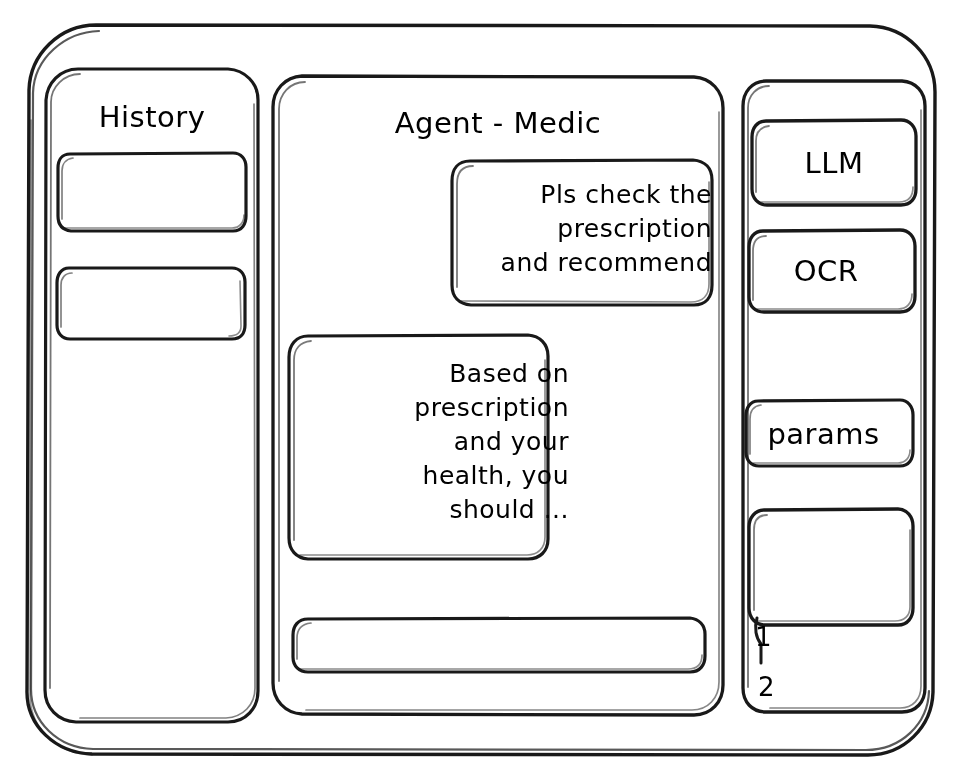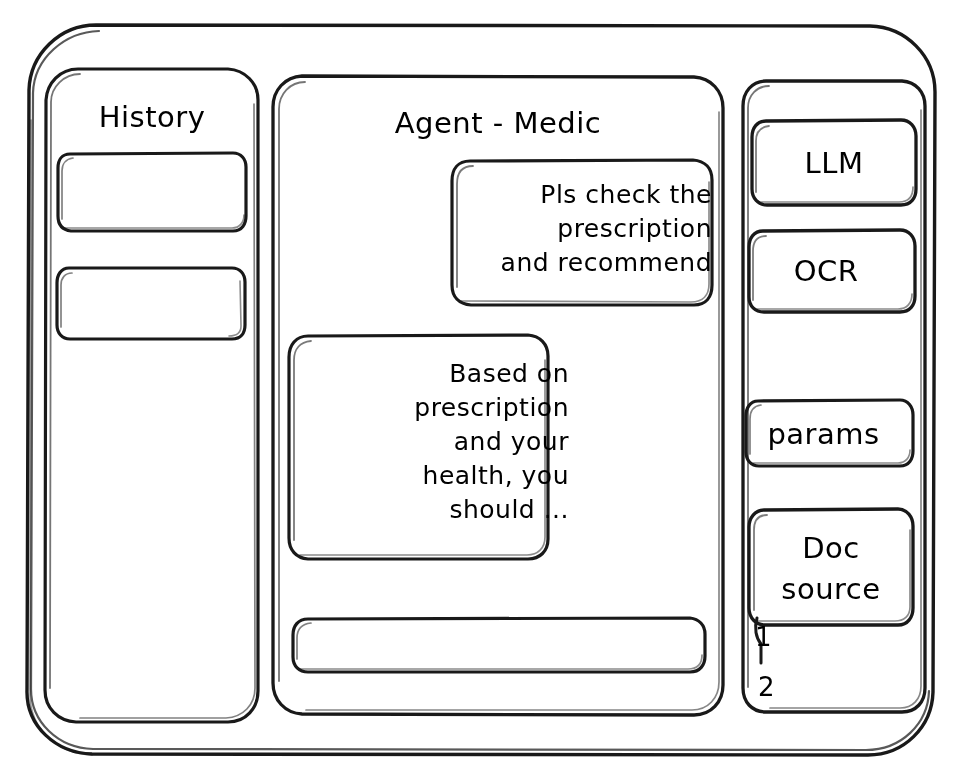--- a/index.html
+++ b/index.html
@@ -196,22 +196,18 @@
   </div>
 
   <div class="hit" style="left:749px; top:230px; width:166px; height:82px;">
     <div class="txt tool-label" style="left:2px; top:22px; width:150px;">OCR</div>
   </div>
 
   <div class="hit" style="left:740px; top:400px; width:167px; height:66px;">
     <div class="txt tool-label" style="left:0px; top:15px; width:167px;">params</div>
   </div>
 
-  <div class="hit" style="left:749px; top:509px; width:164px; height:116px;">
-    <div class="txt tool-label" style="left:0px; top:19px; width:164px; line-height:1.42;">Doc
-source</div>
-  </div>
 
   <div class="txt list-marker" style="left:755px; top:620px;">1</div>
 
   <div class="txt list-marker" style="left:758px; top:670px;">2</div>
 
 </div>
 
 </body></html>

